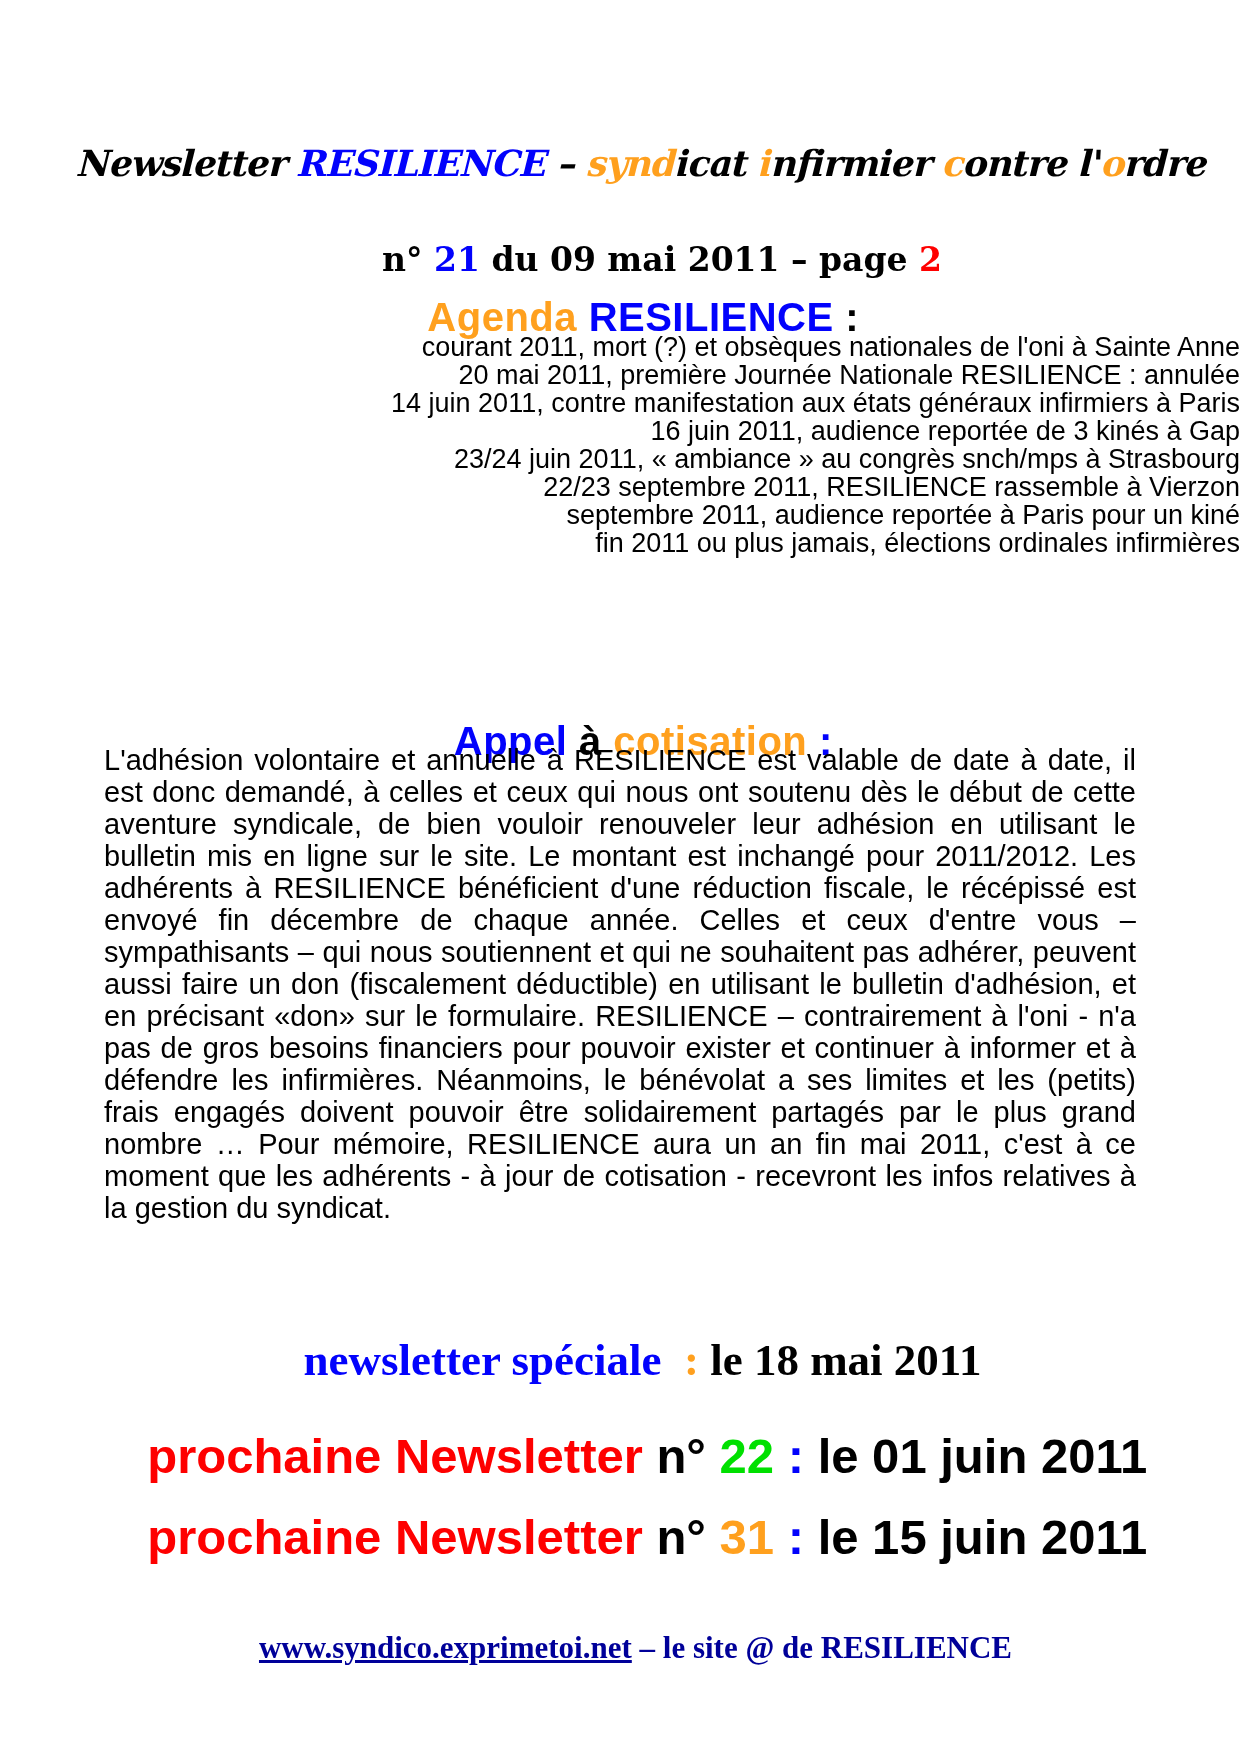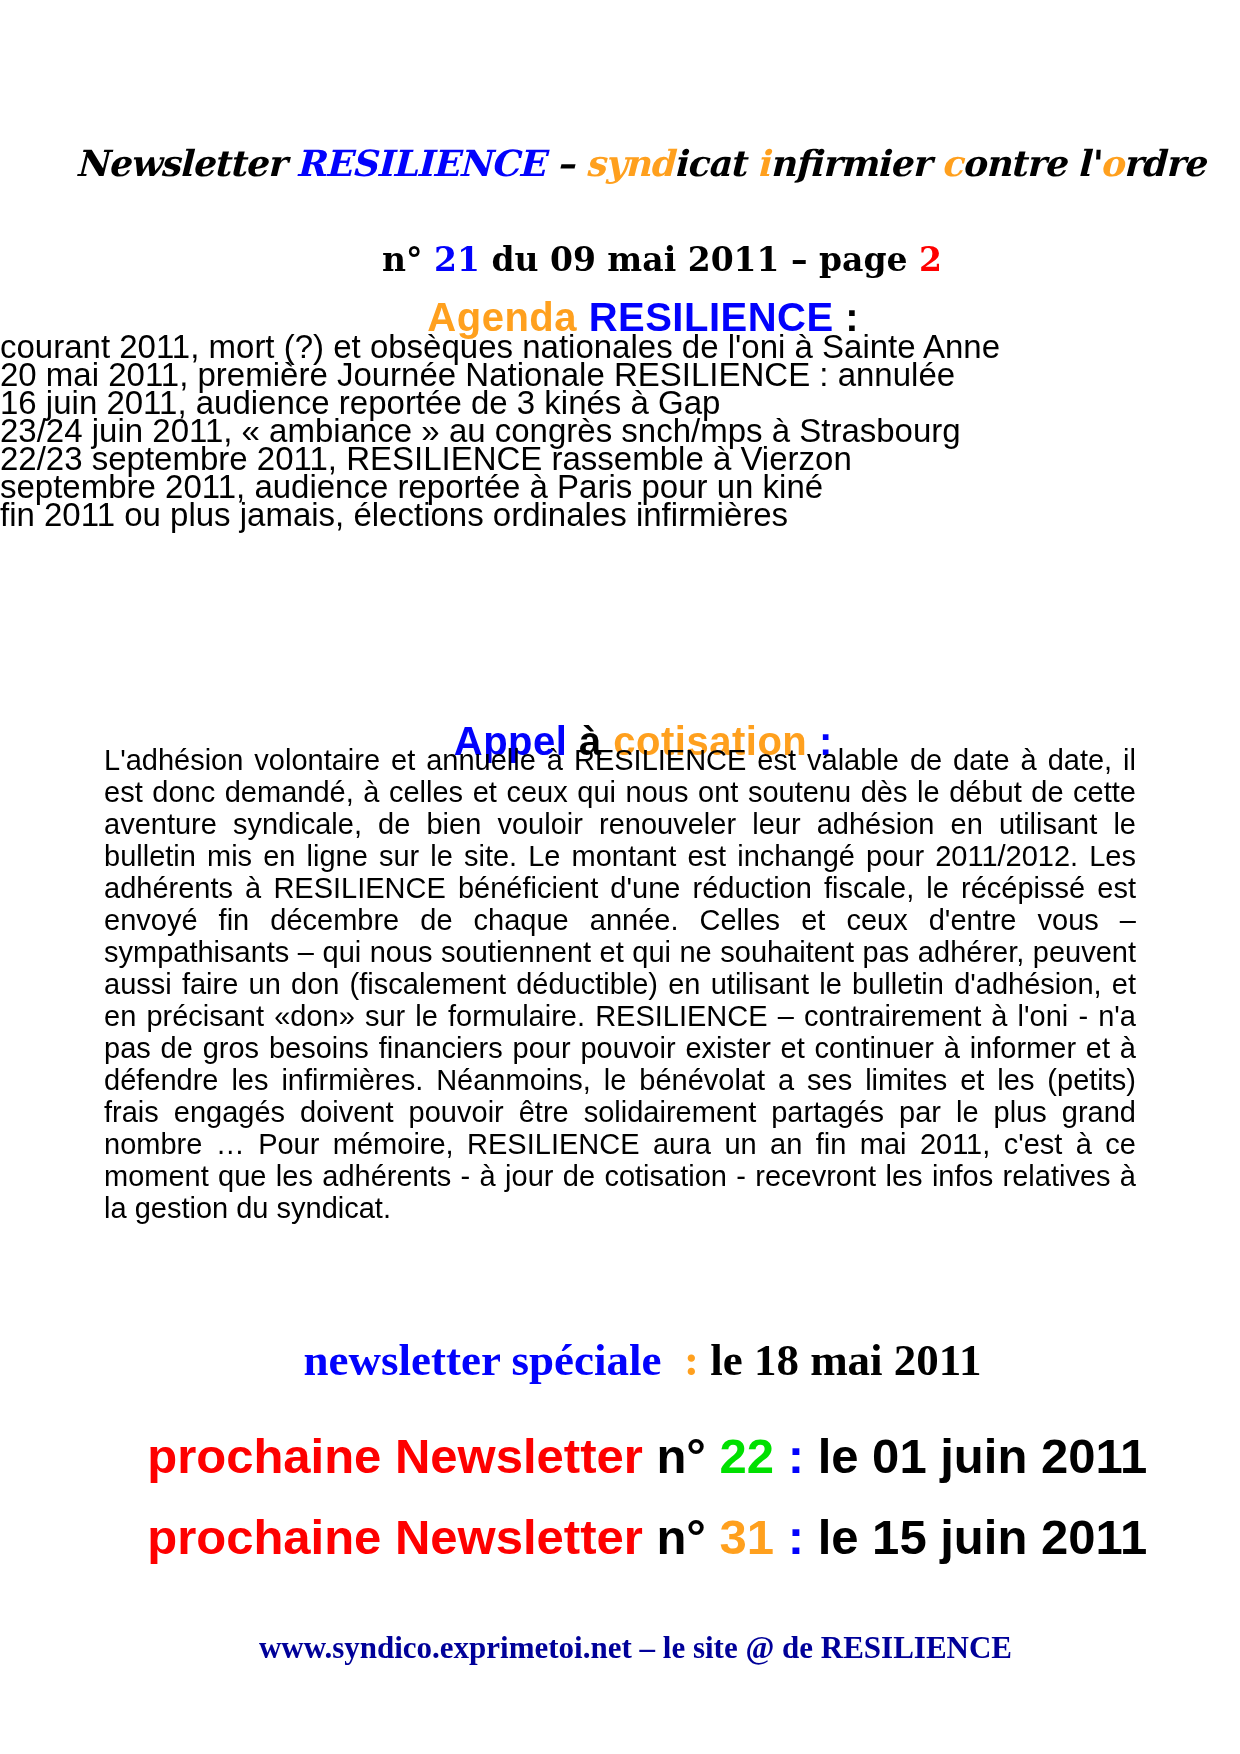--- a/index.html
+++ b/index.html
@@ -44,22 +44,22 @@
     font-size: 40px;
     letter-spacing: 0.5px;
   }
   .agenda-heading { top: 250px; }
   .appel-heading  { top: 674px; }
   .agenda-list {
     position: absolute;
     top: 333px;
     left: 0;
     width: 100%;
-    text-align: left;
-    font-size: 33px;
+    text-align: right;
+    font-size: 27px;
     line-height: 28px;
   }
   .para {
     position: absolute;
     top: 744px;
     left: 104px;
     width: 1032px;
     font-size: 29px;
     line-height: 32px;
     text-align: justify;
@@ -76,20 +76,21 @@
   }
   .n22 { top: 1372px; }
   .n23 { top: 1453px; }
   .footer {
     top: 1594px;
     font-family: "Liberation Serif", serif;
     font-weight: bold;
     font-size: 31px;
   }
   .footer a {
+    text-decoration: underline;
     cursor: pointer;
   }
   .agenda-list div { margin: 0; }
 </style>
 </head>
 <body>
 
 <div class="page">
 
   <div class="line title">
@@ -100,20 +101,21 @@
     <span style="color: rgb(0, 0, 0);">n° </span><span style="color: rgb(2, 2, 252);">21</span><span style="color: rgb(0, 0, 0);"> du 09 mai 2011 – page </span><span style="color: rgb(254, 0, 0);">2</span>
   </div>
 
   <div class="line section-heading agenda-heading">
     <span style="color: rgb(255, 160, 30);">Agenda </span><span style="color: rgb(2, 2, 252);">RESILIENCE</span><span style="color: rgb(0, 0, 0);"> :</span>
   </div>
 
   <div class="agenda-list">
     <div>courant 2011, mort (?) et obsèques nationales de l'oni à Sainte Anne</div>
     <div>20 mai 2011, première Journée Nationale RESILIENCE : annulée</div>
+    <div>14 juin 2011, contre manifestation aux états généraux infirmiers à Paris</div>
     <div>16 juin 2011, audience reportée de 3 kinés à Gap</div>
     <div>23/24 juin 2011, « ambiance » au congrès snch/mps à Strasbourg</div>
     <div>22/23 septembre 2011, RESILIENCE rassemble à Vierzon</div>
     <div>septembre 2011, audience reportée à Paris pour un kiné</div>
     <div>fin 2011 ou plus jamais, élections ordinales infirmières</div>
   </div>
 
   <div class="line section-heading appel-heading">
     <span style="color: rgb(2, 2, 252);">Appel</span><span style="color: rgb(0, 0, 0);"> à </span><span style="color: rgb(255, 160, 30);">cotisation</span><span style="color: rgb(2, 2, 252);"> :</span>
   </div>

